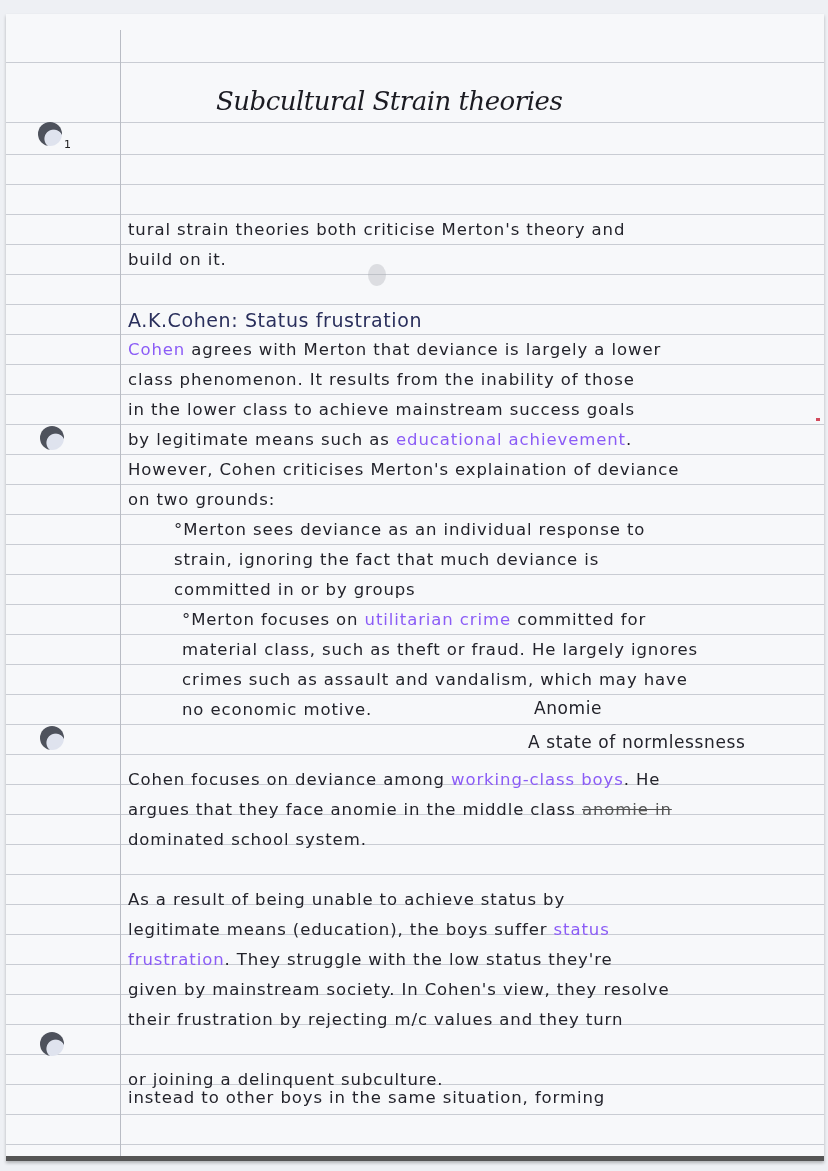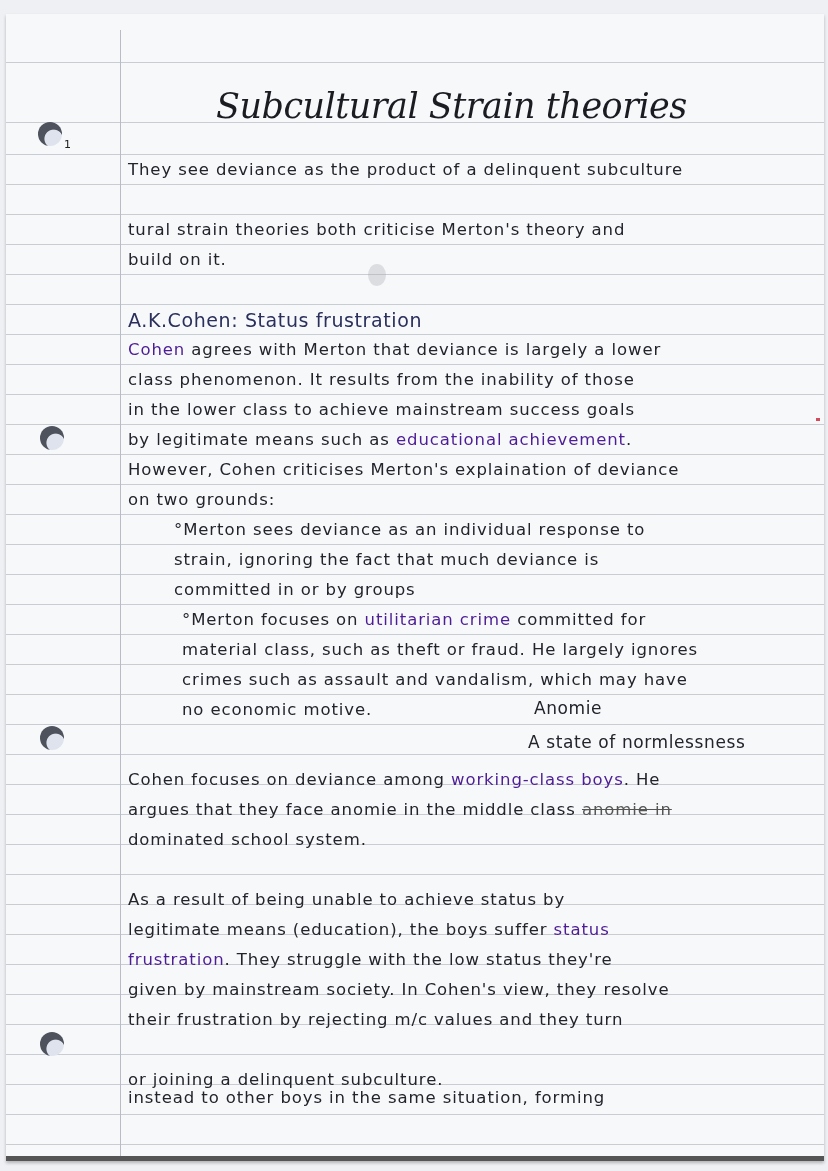--- a/index.html
+++ b/index.html
@@ -26,31 +26,31 @@
     .hole {
       position: absolute; width: 24px; height: 24px; border-radius: 50%;
       background: radial-gradient(circle at 65% 70%, #dfe3ee 0 38%, #4e525c 42% 100%);
     }
     .hole-mark {
       position: absolute; font-size: 11px; color: #222;
     }
     .title {
       position: absolute; left: 210px; top: 72px;
       font-family: "DejaVu Serif", serif; font-style: italic;
-      font-size: 35px; color: #1b1b22; letter-spacing: -0.5px;
+      font-size: 26px; color: #1b1b22; letter-spacing: -0.5px;
     }
     .line {
       position: absolute; left: 122px; right: 18px;
       font-size: 16.5px; color: #23232b; letter-spacing: 0.9px;
       white-space: nowrap; line-height: 20px;
     }
     .line.indent { left: 168px; }
     .line.indent2 { left: 176px; }
     .heading { color: #2a2f5c; font-size: 19px; letter-spacing: 0.6px; }
-    .red { color: #4c1d95; margin-top: 41px; }
+    .red { color: #8b5cf6; margin-top: 41px; }
     .strike { text-decoration: line-through; color: #555; }
     .note { position: absolute; font-size: 17px; color: #23232b; letter-spacing: 0.6px; }
     .red-dot { position: absolute; width: 4px; height: 3px; background: #d24a5c; }
     .smudge { position: absolute; width: 18px; height: 22px; border-radius: 50%; background: rgba(170,172,178,0.35); }
   </style>
 </head>
 <body>
 
 <div class="sheet">
 
@@ -97,21 +97,20 @@
   <span class="hole-mark" style="left:58px; top:124px">1</span>
   <div class="hole" style="left:34px; top:412px"></div>
   <div class="hole" style="left:34px; top:712px"></div>
   <div class="hole" style="left:34px; top:1018px"></div>
 
   <div class="smudge" style="left:362px; top:250px"></div>
   <div class="red-dot" style="left:810px; top:404px"></div>
 
   <div class="title">Subcultural Strain theories</div>
 
-  <div class="line" style="top:146px">They see deviance as the product of a delinquent subculture</div>
   <div class="line" style="top:206px">tural strain theories both criticise Merton's theory and</div>
   <div class="line" style="top:236px">build on it.</div>
 
   <div class="line heading" style="top:296px">A.K.Cohen: Status frustration</div>
 
   <div class="line" style="top:326px">
     <span class="red">Cohen</span><span> agrees with Merton that deviance is largely a lower</span>
   </div>
   <div class="line" style="top:356px">class phenomenon. It results from the inability of those</div>
   <div class="line" style="top:386px">in the lower class to achieve mainstream success goals</div>

